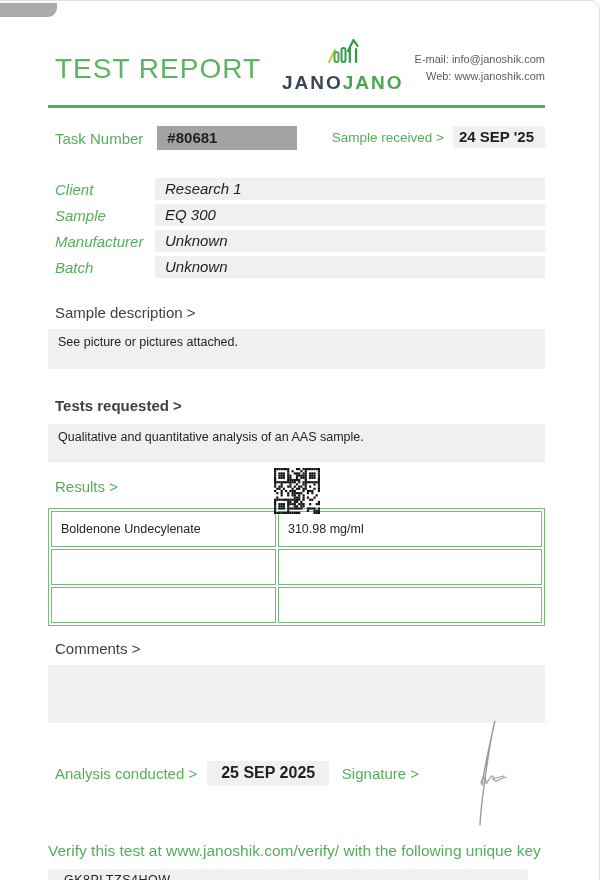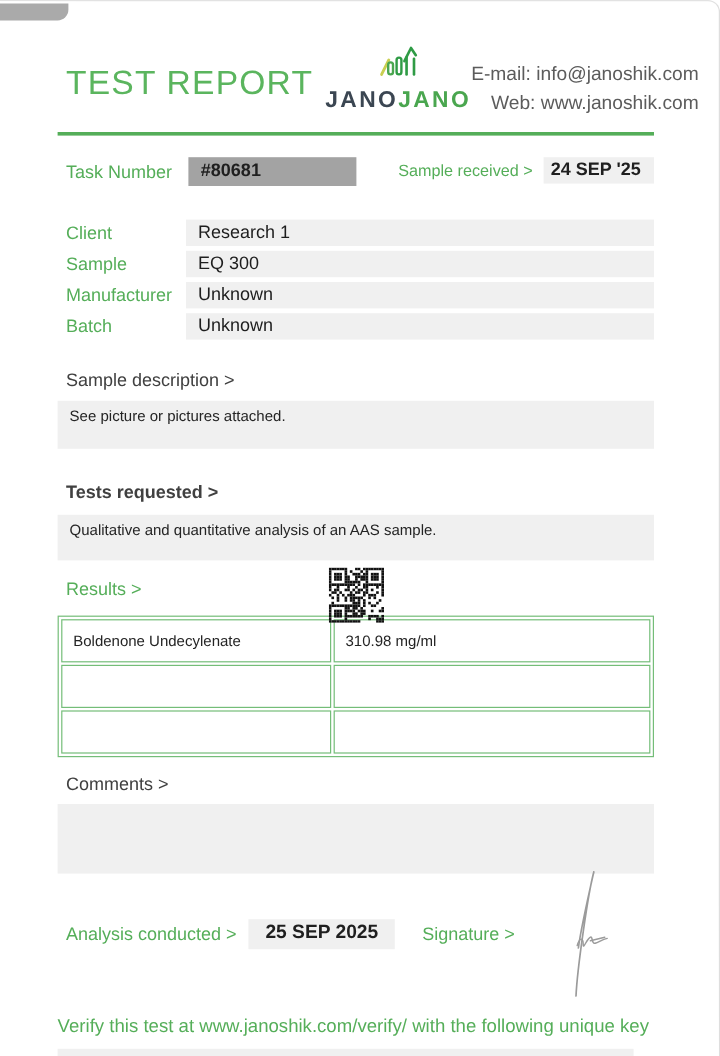--- a/index.html
+++ b/index.html
@@ -50,21 +50,21 @@
     font-size: 19px;
     font-weight: 700;
     letter-spacing: 2px;
     margin-top: 1px;
     white-space: nowrap;
   }
   .logo-text .dark { color: #3b4652; }
   .logo-text .grn { color: #4aa64f; }
   .contact {
     text-align: right;
-    font-size: 16px;
+    font-size: 11px;
     color: #5c5c5c;
     line-height: 1.5;
     margin-top: 14px;
     white-space: nowrap;
   }
   .divider {
     height: 3px;
     background: #55ae59;
     margin: 11px 54px 0 48px;
   }
@@ -95,21 +95,21 @@
     background: #f0f0f0;
     width: 92px;
     padding: 2px 6px 3px;
     font-size: 15px;
     font-weight: 700;
     color: #1f1f1f;
     white-space: nowrap;
   }
 
   
-  .info { margin: 28px 54px 0 48px; }
+  .info { margin: 28px 54px 0 48px; font-style: italic; }
   .info-row { display: flex; align-items: center; margin-bottom: 4px; }
   .info-label { width: 107px; font-size: 15px; color: #55ae59; padding-left: 7px; flex: none; }
   .info-value {
     flex: 1;
     background: #f0f0f0;
     padding: 2px 10px 3px;
     font-size: 15px;
     font-weight: 500;
     color: #1e1e1e;
     min-height: 21px;
@@ -167,21 +167,21 @@
   .footer-label { font-size: 15px; color: #55ae59; padding-left: 7px; white-space: nowrap; }
   .analysis-value {
     margin-left: 10px;
     background: #f0f0f0;
     padding: 3px 14px 4px;
     font-size: 16px;
     font-weight: 700;
     color: #1f1f1f;
     white-space: nowrap;
   }
-  .sig-label { position: absolute; right: 116px; font-size: 15px; color: #55ae59; white-space: nowrap; text-align: center; }
+  .sig-label { position: absolute; right: 126px; font-size: 15px; color: #55ae59; white-space: nowrap; text-align: center; }
   .sig-scrawl { position: absolute; right: 35px; top: -44px; }
 
   .verify-line {
     margin: 56px 54px 0 48px;
     font-size: 15.5px;
     color: #55ae59;
   }
   .key-box {
     margin: 9px 71px 0 48px;
     background: #f0f0f0;

